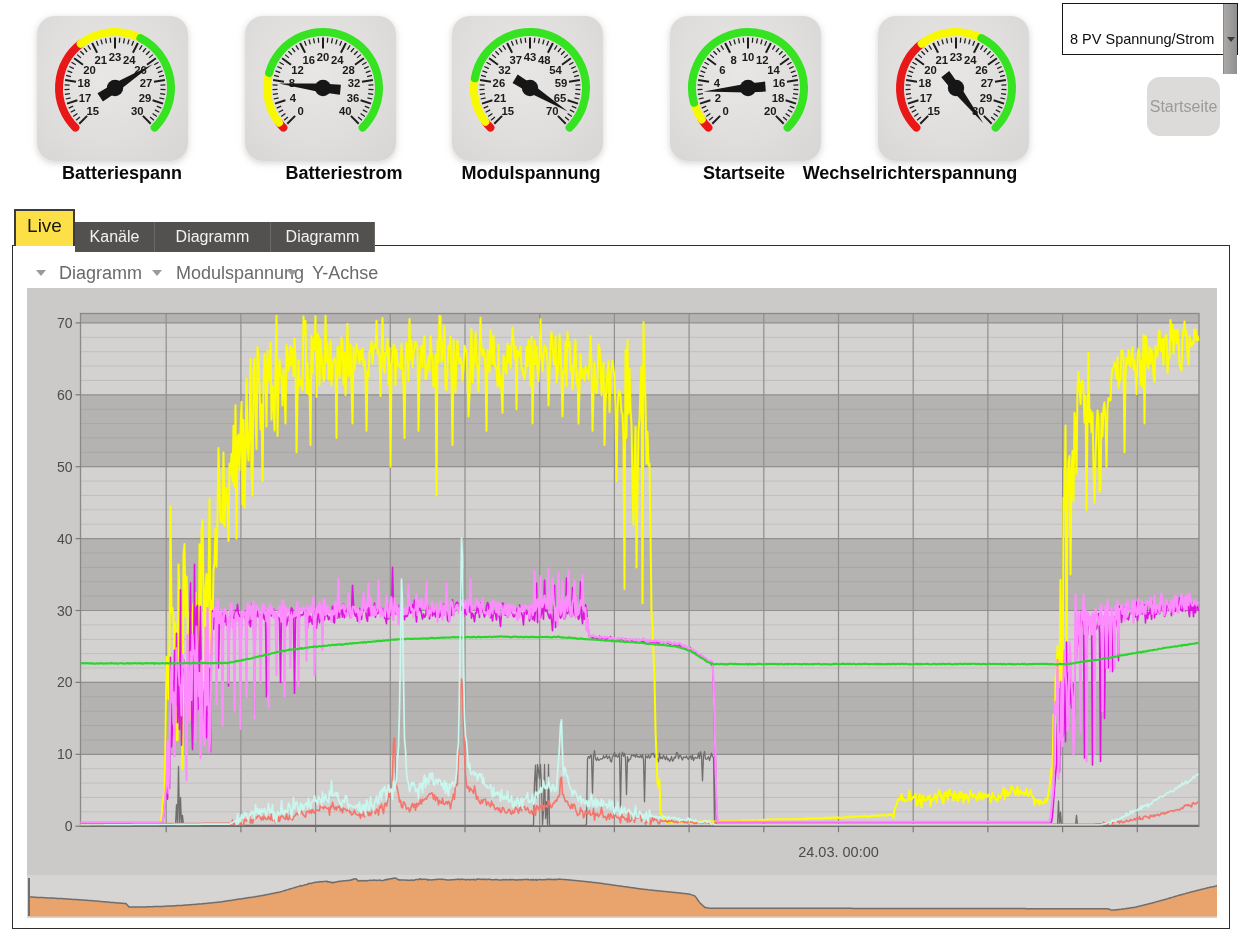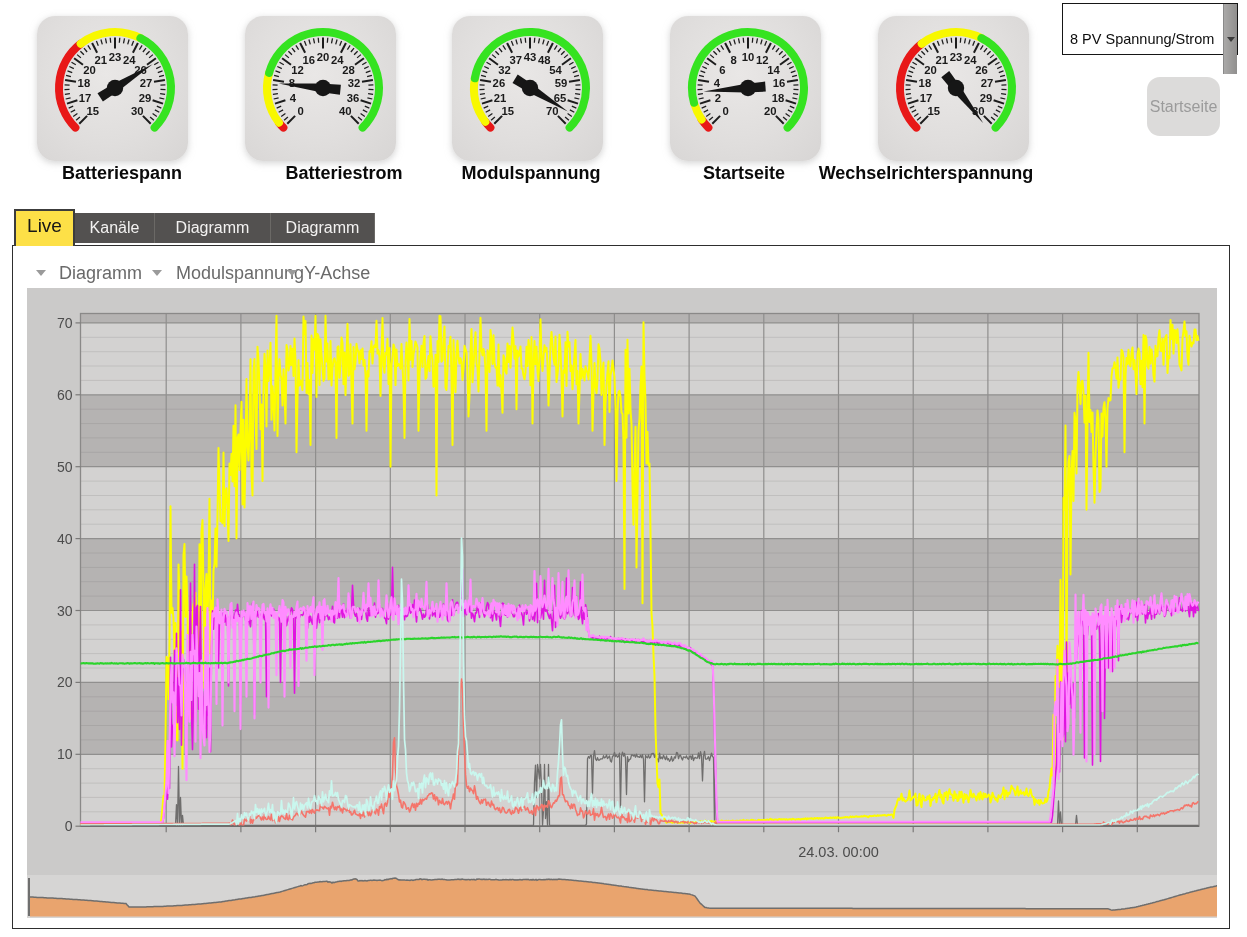--- a/index.html
+++ b/index.html
@@ -6,21 +6,21 @@
   background:radial-gradient(ellipse at 46% 40%, #e9e7e6 0%, #e0dedd 55%, #d7d5d4 100%);
   box-shadow:0 2px 7px rgba(175,175,175,.55); }
 .glabel { position:absolute; top:163px; text-align:center; font-size:18px; font-weight:bold; color:#0a0a0a; }
 .combo { position:absolute; left:1062px; top:3px; width:176px; height:52px; border:1px solid #161616; background:#fff; }
 .combo .txt { position:absolute; left:7px; top:0; height:70px; line-height:70px; font-size:14.5px; color:#0d0d0d; white-space:nowrap; }
 .combo .strip { position:absolute; right:0; top:0; width:14px; height:70px; background:linear-gradient(to right,#aaa9a8,#908f8e); border-left:1px solid #8a8a8a; }
 .combo .strip:after { content:""; position:absolute; left:3px; top:33px; border-left:4px solid transparent; border-right:4px solid transparent; border-top:5px solid #3a3a3a; }
 .startbtn { position:absolute; left:1147px; top:77px; width:73px; height:59px; border-radius:13px; background:#dcdbda; color:#9b9b9b; font-size:16px; text-align:center; line-height:59px; }
 .panel { position:absolute; left:12px; top:245px; width:1218px; height:684px; border:1px solid #2e2e2e; background:#fff; }
 .tab-live { position:absolute; left:14px; top:209px; width:61px; height:37px; background:#fde047; border:2px solid #3c3c3c; border-bottom:none; z-index:3; font-size:19px; color:#161616; text-align:center; padding-top:4px; }
-.dtabs { position:absolute; left:75px; top:213px; height:48px; z-index:2; display:flex; }
+.dtabs { position:absolute; left:75px; top:213px; height:48px; z-index:2; display:flex;align-items:center; }
 .dtab { background:#535150; color:#f3f2f1; font-size:16px; height:30px; line-height:30px; padding:0; text-align:center; border-right:1px solid #6b6966; }
 .menurow { position:absolute; left:0; top:263px; width:100%; height:24px; z-index:2; }
 .mtri { position:absolute; width:0; height:0; border-left:5px solid transparent; border-right:5px solid transparent; border-top:6px solid #9a9a9a; top:7px; }
 .mtxt { position:absolute; font-size:18px; color:#6a6a6a; top:0; }
 .chart { position:absolute; left:27px; top:288px; }
 </style></head>
 <body>
 <div class="gcard" style="left:37px"><svg width="151" height="145" viewBox="0 0 151 145">
       <path d="M 38.40 111.60 A 56 56 0 0 1 43.68 27.75" fill="none" stroke="#e81818" stroke-width="8" stroke-linecap="round"></path>
       <path d="M 43.68 27.75 A 56 56 0 0 1 103.42 22.10" fill="none" stroke="#f8f800" stroke-width="8" stroke-linecap="round"></path>
@@ -363,40 +363,40 @@
       <text x="63.7" y="48.1" font-size="11.3" font-weight="600" fill="#1a1a1a" text-anchor="middle" font-family="Liberation Sans, sans-serif">21</text>
       <text x="78.0" y="44.7" font-size="11.3" font-weight="600" fill="#1a1a1a" text-anchor="middle" font-family="Liberation Sans, sans-serif">23</text>
       <text x="92.3" y="48.1" font-size="11.3" font-weight="600" fill="#1a1a1a" text-anchor="middle" font-family="Liberation Sans, sans-serif">24</text>
       <text x="103.5" y="57.7" font-size="11.3" font-weight="600" fill="#1a1a1a" text-anchor="middle" font-family="Liberation Sans, sans-serif">26</text>
       <text x="109.1" y="71.3" font-size="11.3" font-weight="600" fill="#1a1a1a" text-anchor="middle" font-family="Liberation Sans, sans-serif">27</text>
       <text x="108.0" y="85.9" font-size="11.3" font-weight="600" fill="#1a1a1a" text-anchor="middle" font-family="Liberation Sans, sans-serif">29</text>
       <text x="100.3" y="98.5" font-size="11.3" font-weight="600" fill="#1a1a1a" text-anchor="middle" font-family="Liberation Sans, sans-serif">30</text>
       <polygon points="105.3,107.2 76.4,77.0 63.3,61.2 71.2,55.1 83.2,71.7" fill="#161616"></polygon>
       <circle cx="78.0" cy="72.0" r="8.2" fill="#161616"></circle>
     </svg></div>
-<div class="glabel" style="left:776px;width:300px">Wechselrichterspannung</div>
+<div class="glabel" style="left:760px;width:300px">Wechselrichterspannung</div>
 <div class="combo">
     <div class="txt">8 PV Spannung/Strom</div>
     <div class="strip"></div>
   </div>
 <div class="startbtn">Startseite</div>
 <div class="panel"></div>
 <div class="tab-live">Live</div>
 <div class="dtabs">
  <div class="dtab" style="width:80px">Kanäle</div>
  <div class="dtab" style="width:116px">Diagramm</div>
  <div class="dtab" style="width:104px">Diagramm</div>
 </div>
 <div class="menurow">
  <div class="mtri" style="left:36px"></div>
     <div class="mtxt" style="left:59px">Diagramm</div>
  <div class="mtri" style="left:152px"></div>
     <div class="mtxt" style="left:176px">Modulspannung</div>
  <div class="mtri" style="left:287px"></div>
-    <div class="mtxt" style="left:304px">Y-Achse</div>
+    <div class="mtxt" style="left:312px">Y-Achse</div>
 </div>
 <div class="chart"><svg width="1190" height="634" viewBox="0 0 1190 634">
 <rect x="0" y="0" width="1190.0" height="587" fill="#cbcac9"></rect>
 <rect x="0" y="587" width="1190.0" height="43" fill="#d6d5d4"></rect>
 <rect x="53.5" y="25.5" width="1118.5" height="512.7" fill="#d3d2d1"></rect>
 <rect x="53.5" y="25.6" width="1118.5" height="9.3" fill="#b5b3b2"></rect>
 <rect x="53.5" y="106.8" width="1118.5" height="71.9" fill="#b5b3b2"></rect>
 <rect x="53.5" y="250.6" width="1118.5" height="71.9" fill="#b5b3b2"></rect>
 <rect x="53.5" y="394.4" width="1118.5" height="71.9" fill="#b5b3b2"></rect>
 <line x1="53.5" y1="523.8" x2="1172.0" y2="523.8" stroke="#c0bfbe" stroke-width="1"></line>

